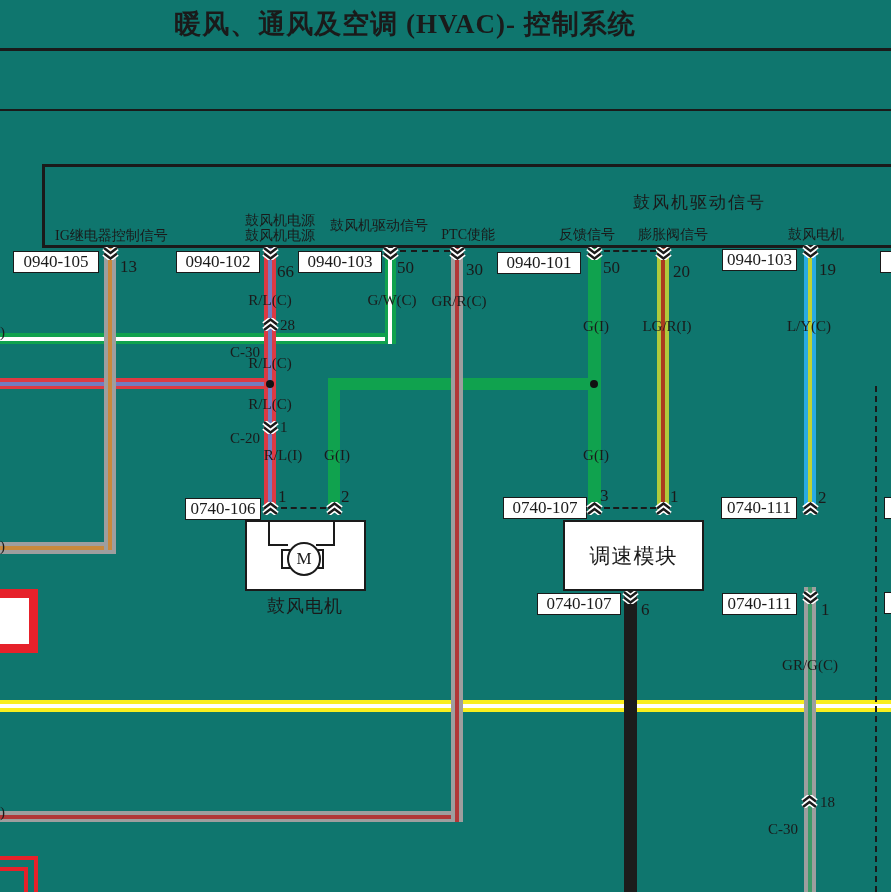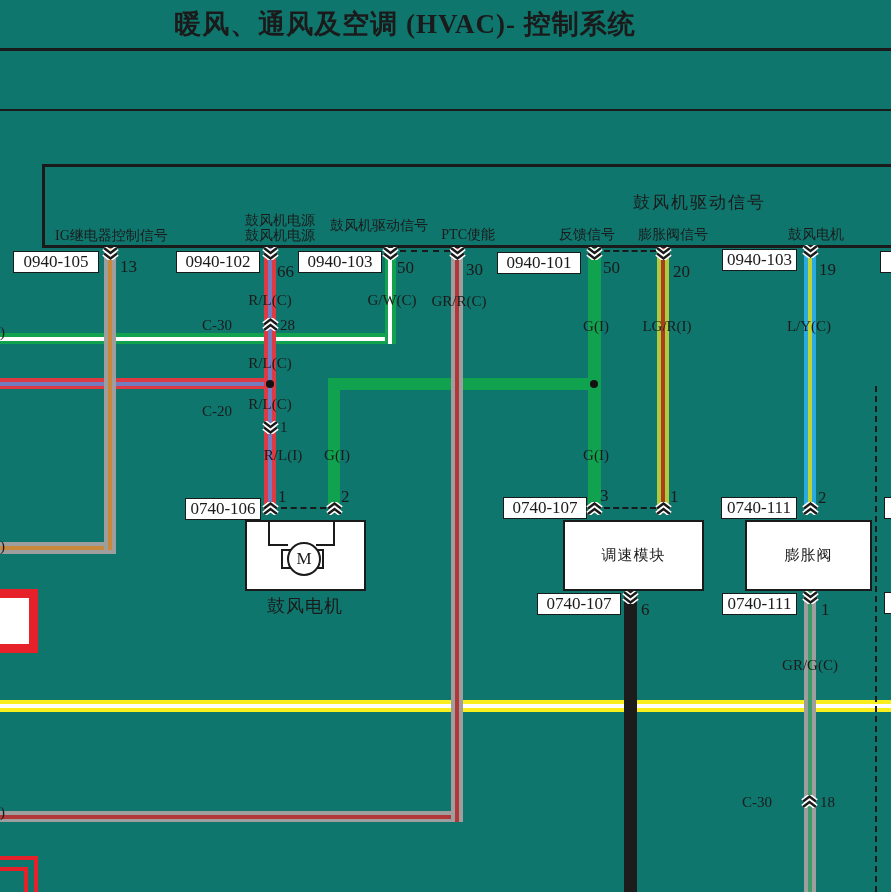--- a/index.html
+++ b/index.html
@@ -1,20 +1,20 @@
 <!DOCTYPE html>
 <html><head>
 <meta charset="utf-8">
 <style>
   html,body{margin:0;padding:0;background:#fff;}
   #page{position:relative;width:891px;height:892px;background:#0f766e;overflow:hidden;
         font-family:Liberation Serif, serif;color:#1a1a1a;}
   .txt{position:absolute;font-size:15px;color:#1a1a1a;white-space:nowrap;}
   .ctr{text-align:center;}
-  .rgt{}
+  .rgt{text-align:right;margin-top:27px;}
   .title{position:absolute;left:95px;top:6px;width:620px;text-align:center;
          font-size:27px;font-weight:bold;letter-spacing:1px;}
   .rule{position:absolute;left:0;width:891px;background:#1a1a1a;}
   .bigbox{position:absolute;border:3px solid #1a1a1a;background:#fff;}
   .cbox{position:absolute;height:20px;line-height:20px;border:1.7px solid #1a1a1a;
         background:#fff;font-size:17px;text-align:center;}
   .pin{position:absolute;font-size:17px;white-space:nowrap;}
   .sig{position:absolute;font-size:14px;white-space:nowrap;text-align:right;}
   .wire{position:absolute;}
   
@@ -34,21 +34,21 @@
   .blk{background:#1c1c1c;}
   .dash-h{position:absolute;border-top:2.5px dashed #1a1a1a;}
   .dash-v{position:absolute;border-left:2px dashed #1a1a1a;}
   .dot{position:absolute;width:8px;height:8px;border-radius:50%;background:#111;}
   .chev{position:absolute;width:17px;height:13px;}
   .chev.up{transform:rotate(180deg);}
   .chev path.halo{fill:none;stroke:#fff;stroke-width:5.5;}
   .chev path.ink{fill:none;stroke:#1a1a1a;stroke-width:2.4;}
   .comp{position:absolute;border:2.6px solid #1a1a1a;background:#fff;}
   .comp-label-in{width:100%;height:100%;display:flex;align-items:center;justify-content:center;
-                 font-size:15px;letter-spacing:1px;border-radius:16px;}
+                 font-size:21px;letter-spacing:1px;border-radius:16px;}
   .iline{position:absolute;background:#1a1a1a;}
   .motor-circle{position:absolute;width:30px;height:30px;border:2px solid #1a1a1a;border-radius:50%;
                 background:#fff;display:flex;align-items:center;justify-content:center;
                 font-size:17px;}
   .brush{position:absolute;width:9px;height:16px;border:2px solid #1a1a1a;background:#fff;}
   .brush.l{border-right:none;}
   .brush.r{border-left:none;}
   .redbox{position:absolute;border:9px solid #e6212a;background:#fff;}
   .redline{position:absolute;border:4px solid #e6212a;background:transparent;}
 </style>
@@ -239,23 +239,20 @@
   <div class="iline" style="left:316px;top:544px;width:19px;height:2px;"></div>
   <div class="brush l" style="left:281px;top:549px;"></div>
   <div class="brush r" style="left:313px;top:549px;"></div>
   <div class="motor-circle" style="left:287px;top:542px;">M</div>
   <div class="txt ctr" style="left:255px;top:594px;width:100px;font-size:18px;letter-spacing:1px;">鼓风电机</div>
 
   <div class="comp" style="left:563px;top:520px;width:137px;height:67px;">
     <div class="comp-label-in">调速模块</div>
   </div>
 
-  <div class="comp" style="left:745px;top:520px;width:123px;height:67px;">
-    <div class="comp-label-in">膨胀阀</div>
-  </div>
 
   <div class="cbox" style="left:537px;top:593px;width:82px;">0740-107</div>
   <div class="cbox" style="left:722px;top:593px;width:73px;">0740-111</div>
   <div class="cbox" style="left:884px;top:592px;width:30px;"></div>
 
   <svg class="chev" style="left:622px;top:591px;" viewBox="0 0 17 13">
       <path class="halo" d="M2 1 L8.5 6 L15 1"></path>
       <path class="halo" d="M2 6.5 L8.5 11.5 L15 6.5"></path>
       <path class="ink" d="M2 1 L8.5 6 L15 1"></path>
       <path class="ink" d="M2 6.5 L8.5 11.5 L15 6.5"></path>

